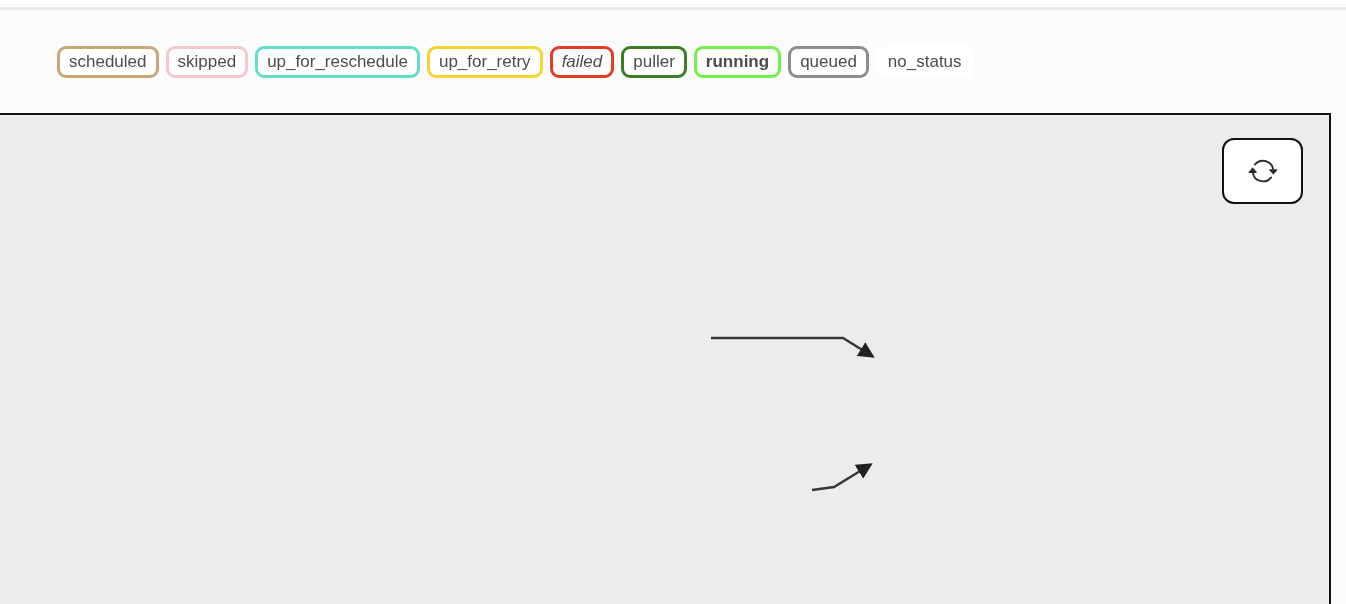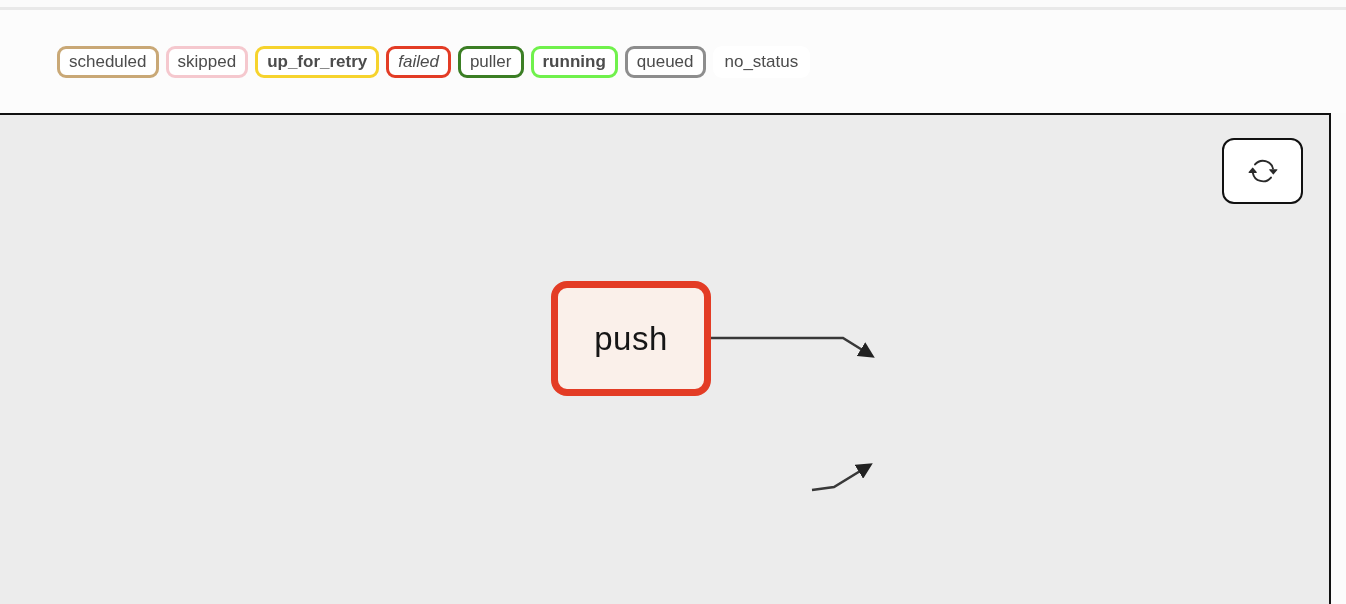--- a/index.html
+++ b/index.html
@@ -110,44 +110,42 @@
 <body>
 
 <div class="app">
 
   <div class="top-divider"></div>
 
   <div class="legend-bar">
     <div class="legend-items">
       <span class="legend-badge" style="border-color: rgb(201, 168, 118);">scheduled</span>
       <span class="legend-badge" style="border-color: rgb(245, 200, 206);">skipped</span>
-      <span class="legend-badge" style="border-color: rgb(246, 211, 45); font-weight: bold;">up_for_retry</span>
+      <span class="legend-badge" style="border-color: rgb(98, 223, 198);">up_for_reschedule</span>
+      <span class="legend-badge" style="border-color: rgb(246, 211, 45);">up_for_retry</span>
       <span class="legend-badge" style="border-color: rgb(227, 60, 37); font-style: italic;">failed</span>
       <span class="legend-badge" style="border-color: rgb(59, 126, 36);">puller</span>
       <span class="legend-badge" style="border-color: rgb(112, 241, 76); font-weight: bold;">running</span>
       <span class="legend-badge" style="border-color: rgb(141, 141, 141);">queued</span>
       <span class="legend-badge" style="border-color: rgb(255, 255, 255);">no_status</span>
     </div>
   </div>
 
   <div class="graph-panel">
 
     <svg class="edges-svg" viewBox="0 0 1329 489" xmlns="http://www.w3.org/2000/svg">
       <defs>
         <marker id="arrow" viewBox="0 0 10 10" refX="8" refY="5" markerWidth="6.5" markerHeight="6.5" orient="auto-start-reverse">
           <path d="M 0 0 L 10 5 L 0 10 z" fill="#222222"></path>
         </marker>
       </defs>
       <path d="M 711 223 L 843 223 L 872 241" fill="none" stroke="#383838" stroke-width="2.5" marker-end="url(#arrow)"></path>
       <path d="M 812 375 L 834 372 L 870 350" fill="none" stroke="#383838" stroke-width="2.5" marker-end="url(#arrow)"></path>
     </svg>
 
-    <div class="node node-push" style="border-color: rgb(227, 60, 37);">
-      <span class="node-label">push</span>
-    </div>
 
 
 
     <button class="refresh-button">
       <svg viewBox="0 0 16 16" xmlns="http://www.w3.org/2000/svg">
         <path d="M11.534 7h3.932a.25.25 0 0 1 .192.41l-1.966 2.36a.25.25 0 0 1-.384 0l-1.966-2.36a.25.25 0 0 1 .192-.41zm-11 2h3.932a.25.25 0 0 0 .192-.41L2.692 6.23a.25.25 0 0 0-.384 0L.342 8.59A.25.25 0 0 0 .534 9z"></path>
         <path d="M8 3c-1.552 0-2.94.707-3.857 1.818a.5.5 0 1 1-.771-.636A6.002 6.002 0 0 1 13.917 7H12.9A5.002 5.002 0 0 0 8 3zM3.1 9a5.002 5.002 0 0 0 8.757 2.182.5.5 0 1 1 .771.636A6.002 6.002 0 0 1 2.083 9H3.1z"></path>
       </svg>
     </button>
 

